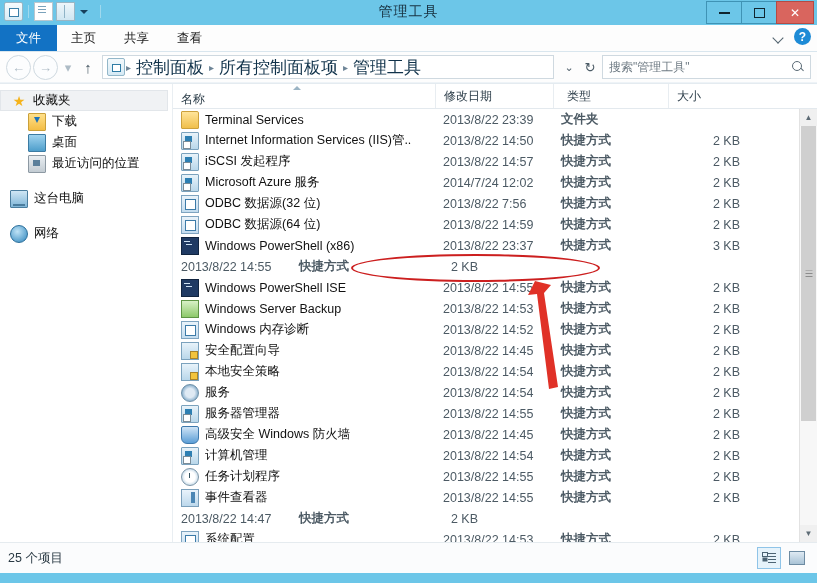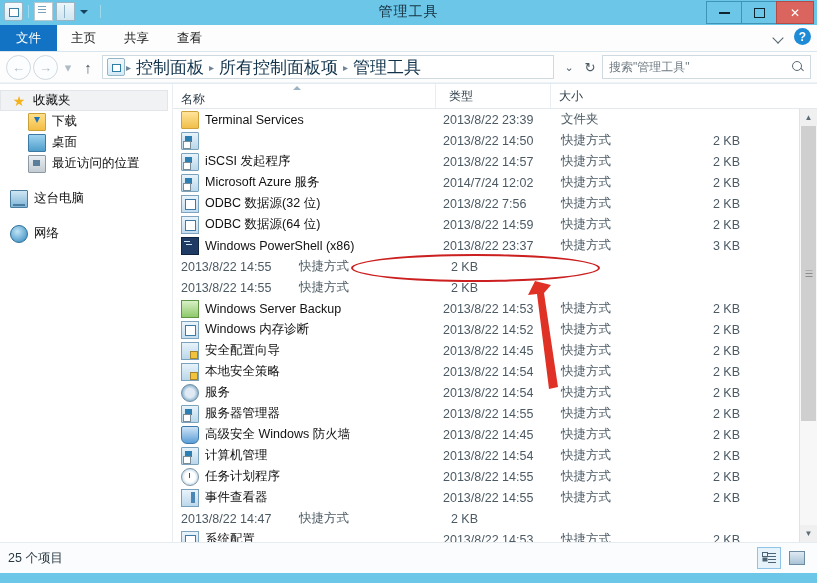--- a/index.html
+++ b/index.html
@@ -89,21 +89,21 @@
   .col.date{width:118px;}
   .col.type{width:115px;padding-left:13px;}
   .col.size{width:90px;}
   .sortarrow{position:absolute;left:120px;top:2px;width:0;height:0;border-left:4px solid transparent;border-right:4px solid transparent;border-bottom:4px solid #9bb4c4;}
 
   .rows{position:relative;flex:1;overflow:hidden;}
   .row{display:flex;height:21px;align-items:center;font-size:12.5px;color:#111;}
   .cell{box-sizing:border-box;overflow:hidden;white-space:nowrap;}
   .cell.name{width:262px;display:flex;align-items:center;gap:6px;padding-left:8px;}
   .cell.date{width:118px;padding-left:8px;color:#4c5a64;}
-  .cell.type{width:115px;padding-left:8px;color:#4c5a64;}
+  .cell.type{width:115px;padding-left:8px;color:#4c5a64;font-weight:bold;}
   .cell.size{width:90px;padding-right:18px;text-align:right;color:#4c5a64;}
 
   .fico{width:16px;height:16px;position:relative;flex:0 0 auto;}
   .f-folder{background:linear-gradient(#ffe49a,#f0bf4b);border:1px solid #cda13c;border-radius:1px 2px 1px 1px;}
   .f-folder:before{content:"";position:absolute;left:0;top:-2px;width:7px;height:3px;background:#f0c košto;}
   .f-shortcut{background:linear-gradient(#e8f3fa,#b9d7ea);border:1px solid #7ba2bd;border-radius:1px;}
   .f-shortcut:after{content:"";position:absolute;left:1px;bottom:0px;width:6px;height:6px;background:#fff;border:1px solid #7a8c98;}
   .f-shortcut:before{content:"";position:absolute;left:3px;top:3px;width:7px;height:6px;background:#2d7fb2;}
   .f-ps{background:#1f3a63;border:1px solid #10243f;}
   .f-ps:after{content:"";position:absolute;left:2px;top:3px;width:6px;height:1px;background:#cfe3f5;box-shadow:2px 3px 0 #cfe3f5;}
@@ -246,20 +246,23 @@
         </div>
       </div>
     </div>
 
     <div class="filepane">
       <div class="colhdr">
         <div class="col name">
           <span>名称</span>
           <span class="sortarrow"></span>
         </div>
+        <div class="col date">
+          <span>修改日期</span>
+        </div>
         <div class="col type">
           <span>类型</span>
         </div>
         <div class="col size">
           <span>大小</span>
         </div>
       </div>
 
       <div class="rows">
         <div id="rowhost">
@@ -268,20 +271,21 @@
                 <span class="fico f-folder"></span>
                 <span class="rowname">Terminal Services</span>
               </span>
               <span class="cell date">2013/8/22 23:39</span>
               <span class="cell type">文件夹</span>
               <span class="cell size"></span>
             </div>
             <div class="row">
               <span class="cell name">
                 <span class="fico f-shortcut"></span>
+                <span class="rowname">Internet Information Services (IIS)管..</span>
               </span>
               <span class="cell date">2013/8/22 14:50</span>
               <span class="cell type">快捷方式</span>
               <span class="cell size">2 KB</span>
             </div>
             <div class="row">
               <span class="cell name">
                 <span class="fico f-shortcut"></span>
                 <span class="rowname">iSCSI 发起程序</span>
               </span>
@@ -324,20 +328,24 @@
               <span class="cell date">2013/8/22 23:37</span>
               <span class="cell type">快捷方式</span>
               <span class="cell size">3 KB</span>
             </div>
             <div class="row">
               <span class="cell date">2013/8/22 14:55</span>
               <span class="cell type">快捷方式</span>
               <span class="cell size">2 KB</span>
             </div>
             <div class="row">
+              <span class="cell name">
+                <span class="fico f-ps"></span>
+                <span class="rowname">Windows PowerShell ISE</span>
+              </span>
               <span class="cell date">2013/8/22 14:55</span>
               <span class="cell type">快捷方式</span>
               <span class="cell size">2 KB</span>
             </div>
             <div class="row">
               <span class="cell name">
                 <span class="fico f-green"></span>
                 <span class="rowname">Windows Server Backup</span>
               </span>
               <span class="cell date">2013/8/22 14:53</span>

